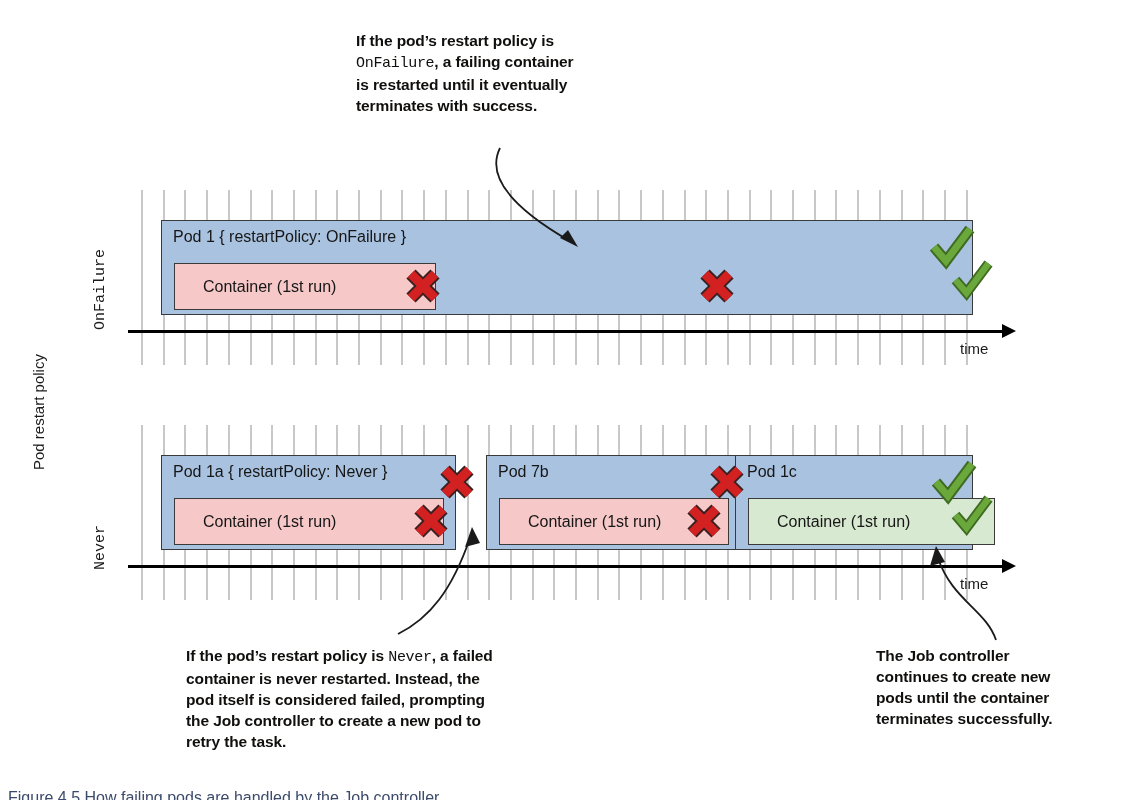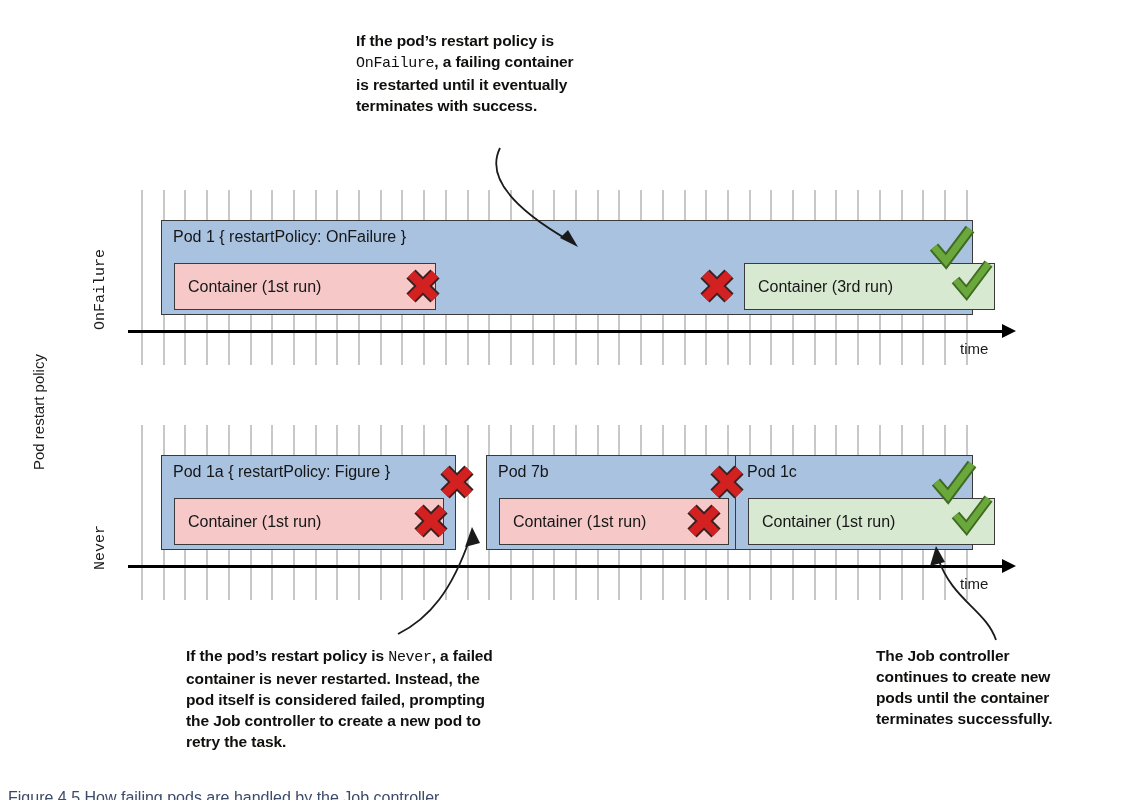--- a/index.html
+++ b/index.html
@@ -44,21 +44,21 @@
 
   
   .pod{position:absolute;background:#a8c2e0;border:1.6px solid #3a3a3a;
        box-sizing:border-box;}
   .pod-label{position:absolute;left:11px;top:7px;font-size:16px;color:#161616;
              white-space:nowrap;}
   .container{position:absolute;border:1.6px solid #3a3a3a;box-sizing:border-box;
              display:flex;align-items:center;}
   .container.fail{background:#f6c8c8;}
   .container.ok{background:#d8e9d1;}
-  .container-label{padding-left:13px;font-size:16px;color:#161616;white-space:nowrap;}
+  .container-label{padding-left:28px;font-size:16px;color:#161616;white-space:nowrap;}
 
   
   .mark{position:absolute;pointer-events:none;}
   .mark svg{display:block;overflow:visible;}
 
   
   .connector{position:absolute;left:0;top:0;width:1142px;height:800px;
              pointer-events:none;}
 
   
@@ -126,23 +126,20 @@
         <div class="gridline" style="left: 965.6px; height: 175px;"></div>
       </div>
 
     <div class="pod" style="left:161px;top:30px;width:812px;height:95px;">
       <div class="pod-label">Pod 1 { restartPolicy: OnFailure }</div>
     </div>
 
     <div class="container fail" style="left:174px;top:73px;width:262px;height:47px;">
       <div class="container-label">Container (1st run)</div>
     </div>
-    <div class="container ok" style="left:744px;top:73px;width:251px;height:47px;">
-      <div class="container-label">Container (3rd run)</div>
-    </div>
 
     <div class="mark" style="left:403px;top:76px;">
       <svg width="40" height="40" viewBox="0 0 40 40">
         <path d="M8,8 L32,32 M32,8 L8,32" stroke="#3a2020" stroke-width="13" stroke-linecap="butt" fill="none"></path>
         <path d="M8,8 L32,32 M32,8 L8,32" stroke="#d32020" stroke-width="9" stroke-linecap="butt" fill="none"></path>
       </svg>
     </div>
     <div class="mark" style="left:697px;top:76px;">
       <svg width="40" height="40" viewBox="0 0 40 40">
         <path d="M8,8 L32,32 M32,8 L8,32" stroke="#3a2020" stroke-width="13" stroke-linecap="butt" fill="none"></path>
@@ -205,21 +202,21 @@
         <div class="gridline" style="left: 835.4px; height: 175px;"></div>
         <div class="gridline" style="left: 857.1px; height: 175px;"></div>
         <div class="gridline" style="left: 878.8px; height: 175px;"></div>
         <div class="gridline" style="left: 900.5px; height: 175px;"></div>
         <div class="gridline" style="left: 922.2px; height: 175px;"></div>
         <div class="gridline" style="left: 943.9px; height: 175px;"></div>
         <div class="gridline" style="left: 965.6px; height: 175px;"></div>
       </div>
 
     <div class="pod" style="left:161px;top:30px;width:295px;height:95px;">
-      <div class="pod-label">Pod 1a { restartPolicy: Figure }</div>
+      <div class="pod-label">Pod 1a { restartPolicy: Never }</div>
     </div>
     <div class="container fail" style="left:174px;top:73px;width:270px;height:47px;">
       <div class="container-label">Container (1st run)</div>
     </div>
 
     <div class="pod" style="left:486px;top:30px;width:256px;height:95px;">
       <div class="pod-label">Pod 7b</div>
     </div>
     <div class="container fail" style="left:499px;top:73px;width:230px;height:47px;">
       <div class="container-label">Container (1st run)</div>

